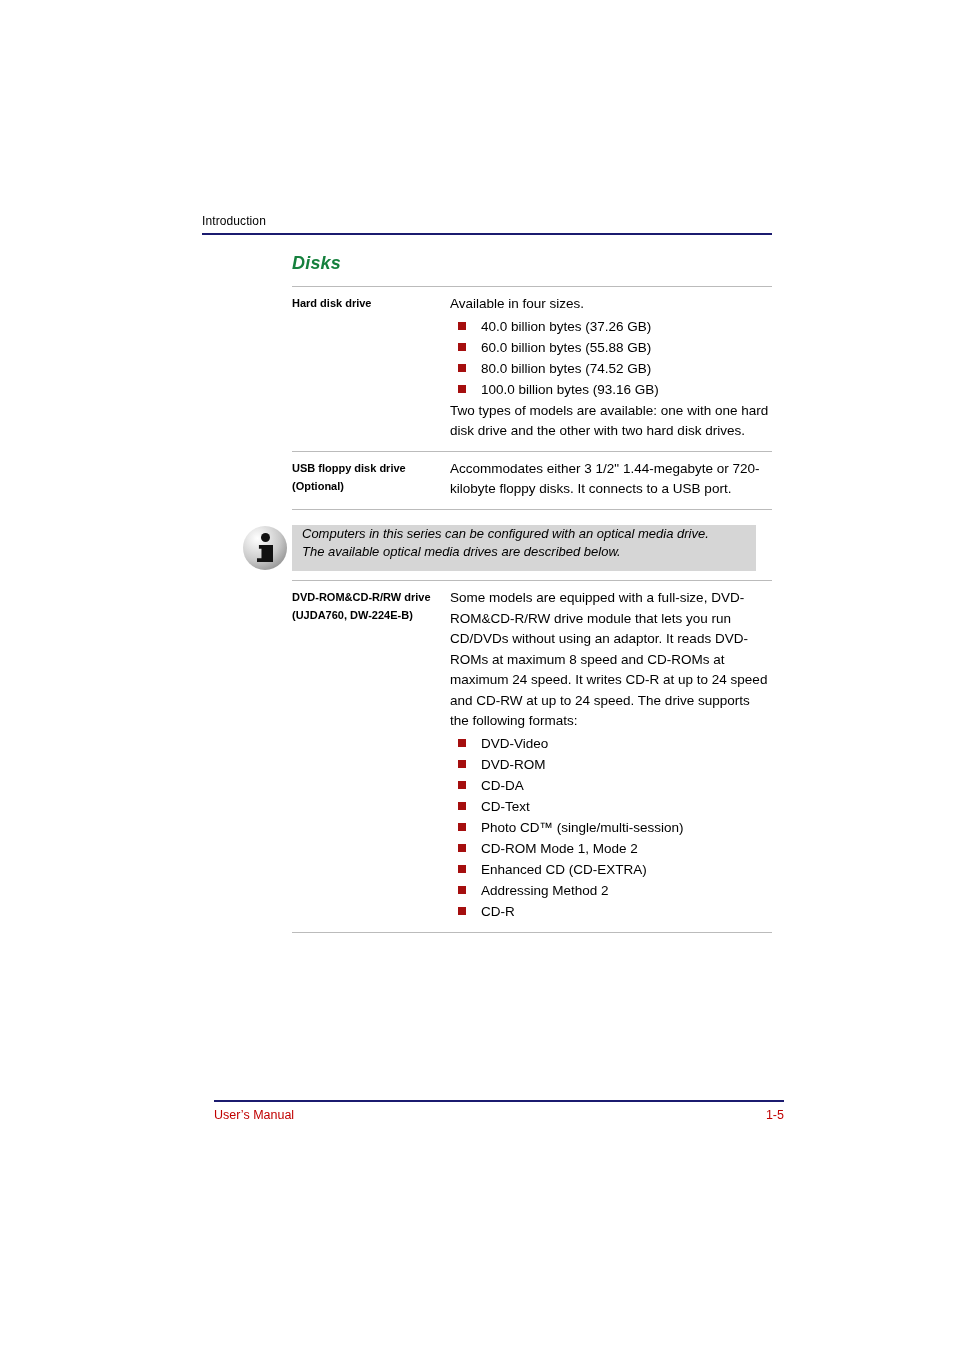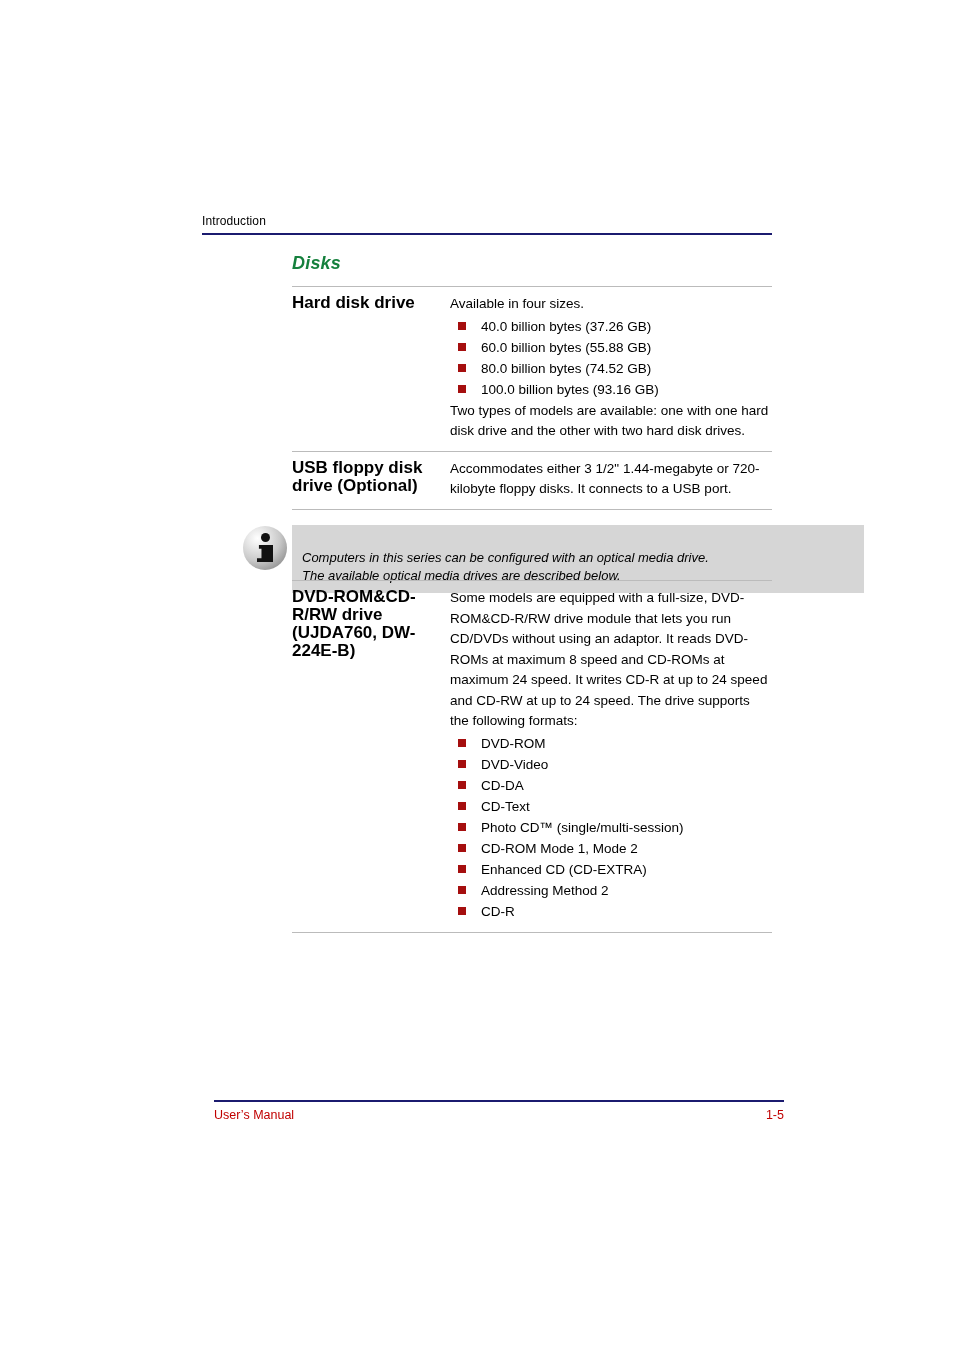--- a/index.html
+++ b/index.html
@@ -67,21 +67,21 @@
     width: 100%;
   }
   .row {
     display: flex;
     align-items: flex-start;
     padding: 7px 0 9px 0;
   }
   .row-label {
     width: 158px;
     flex: 0 0 158px;
-    font-size: 17px;
+    font-size: 11px;
     font-weight: bold;
     line-height: 18px;
     padding-right: 4px;
     box-sizing: border-box;
   }
   .row-body {
     flex: 1 1 auto;
     font-size: 13.5px;
     line-height: 20.5px;
   }
@@ -109,25 +109,25 @@
     height: 8px;
     background: #A50E0E;
     display: block;
   }
 
   
   .note {
     position: absolute;
     left: 292px;
     top: 525px;
-    width: 572px;
+    width: 464px;
     min-height: 46px;
     background: #D6D6D6;
     box-sizing: border-box;
-    padding: 24px 10px 8px 10px;
+    padding: 0 10px 8px 10px;
   }
   .note-text {
     font-size: 13px;
     font-style: italic;
     line-height: 18px;
     color: #000;
   }
   .note-icon {
     position: absolute;
     left: 243px;
@@ -235,22 +235,22 @@
   </div>
 
   <div class="spec-table" style="top:580px;">
     <div class="rule"></div>
 
     <div class="row">
       <div class="row-label">DVD-ROM&amp;CD-R/RW drive (UJDA760, DW-224E-B)</div>
       <div class="row-body">
         <p>Some models are equipped with a full-size, DVD-ROM&amp;CD-R/RW drive module that lets you run CD/DVDs without using an adaptor. It reads DVD-ROMs at maximum 8 speed and CD-ROMs at maximum 24 speed. It writes CD-R at up to 24 speed and CD-RW at up to 24 speed. The drive supports the following formats:</p>
         <ul class="sq">
+          <li><span class="bullet"></span><span>DVD-Video</span></li>
           <li><span class="bullet"></span><span>DVD-ROM</span></li>
-          <li><span class="bullet"></span><span>DVD-Video</span></li>
           <li><span class="bullet"></span><span>CD-DA</span></li>
           <li><span class="bullet"></span><span>CD-Text</span></li>
           <li><span class="bullet"></span><span>Photo CD™ (single/multi-session)</span></li>
           <li><span class="bullet"></span><span>CD-ROM Mode 1, Mode 2</span></li>
           <li><span class="bullet"></span><span>Enhanced CD (CD-EXTRA)</span></li>
           <li><span class="bullet"></span><span>Addressing Method 2</span></li>
           <li><span class="bullet"></span><span>CD-R</span></li>
         </ul>
       </div>
     </div>

